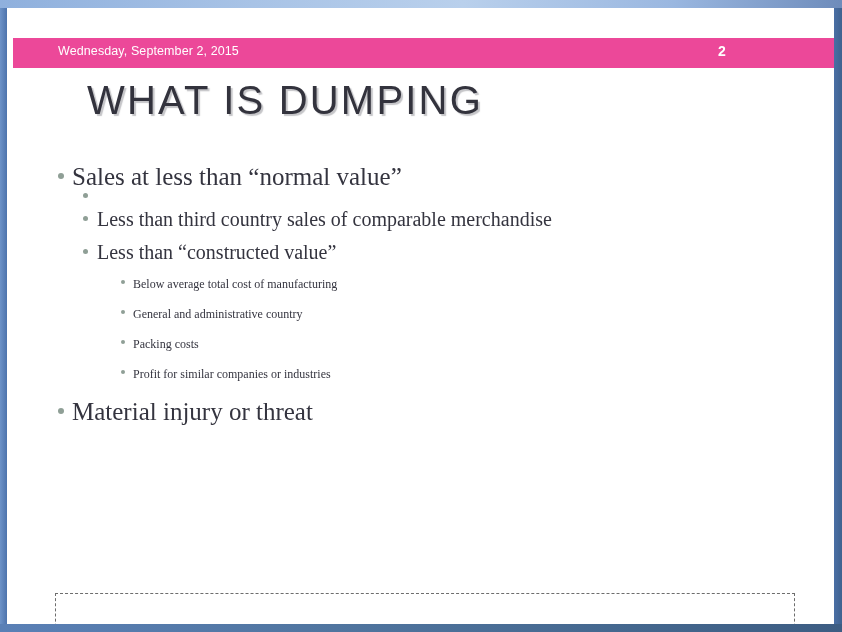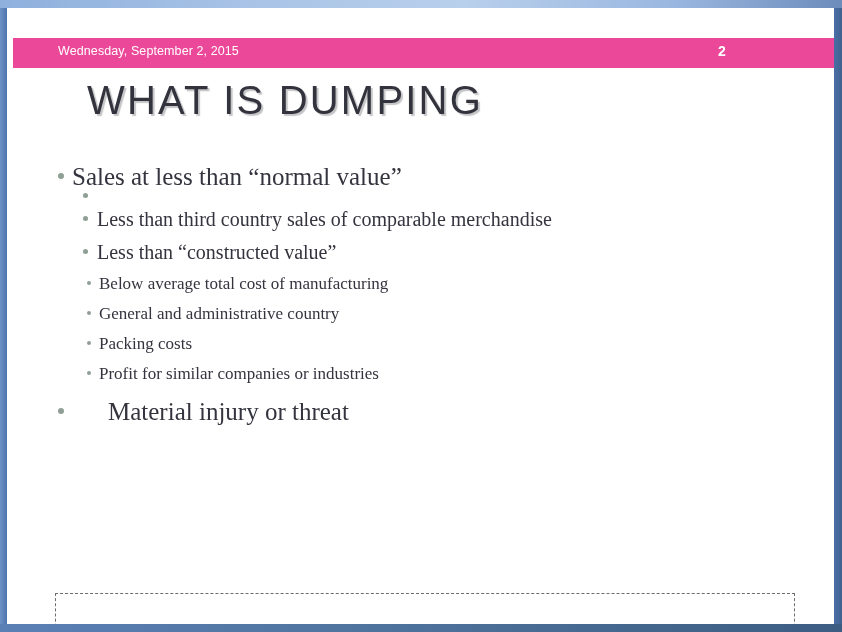--- a/index.html
+++ b/index.html
@@ -134,31 +134,31 @@
     font-size: 20px;
     line-height: 33px;
   }
   .lvl2 .bullet-dot {
     width: 5px; height: 5px;
     margin-right: 9px;
     position: relative; top: -5px;
   }
   
   .lvl3 {
-    padding-left: 80px;
-    font-size: 17px;
+    padding-left: 114px;
+    font-size: 12px;
     line-height: 30px;
   }
   .lvl3 .bullet-dot {
     width: 4px; height: 4px;
     margin-right: 8px;
     position: relative; top: -4px;
   }
 
-  .gap-before-last { margin-top: 4px; gap: 36px; }
+  .gap-before-last { margin-top: 4px; }
 
   
   .placeholder-box {
     position: absolute;
     left: 48px;
     top: 585px;
     width: 740px;
     height: 44px;
     border: 1px dashed #6d6d6d;
     background: transparent;

